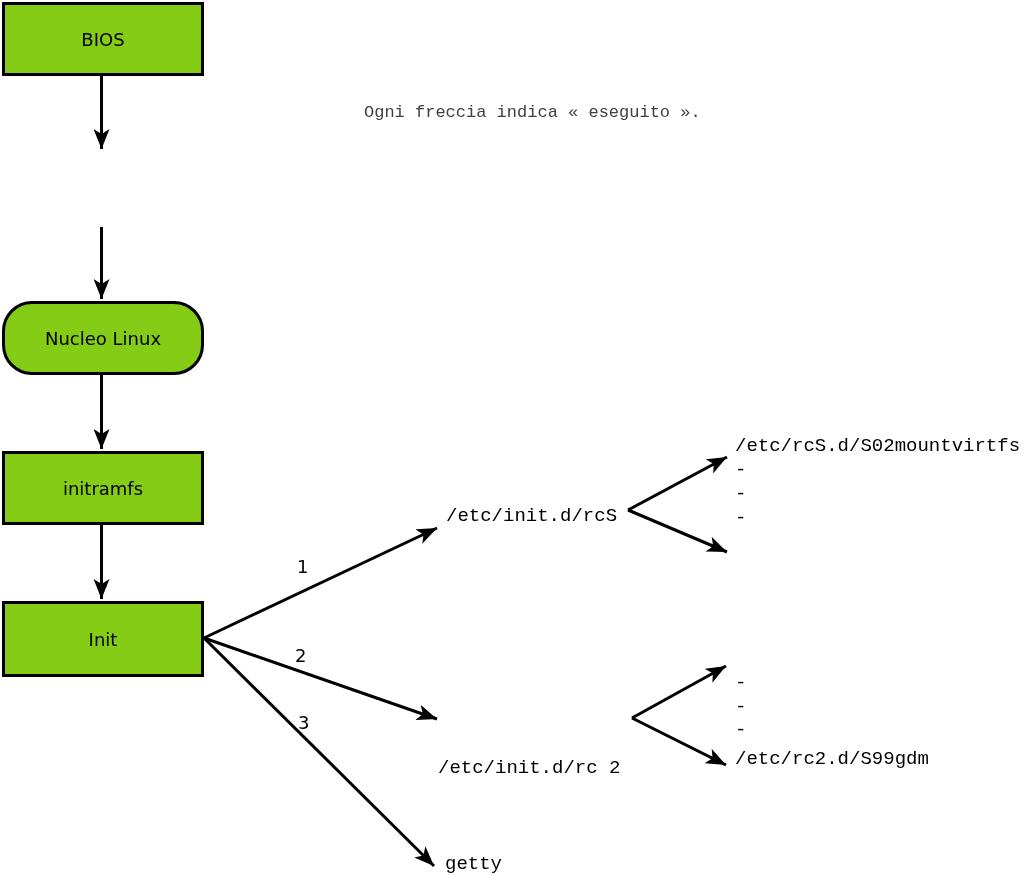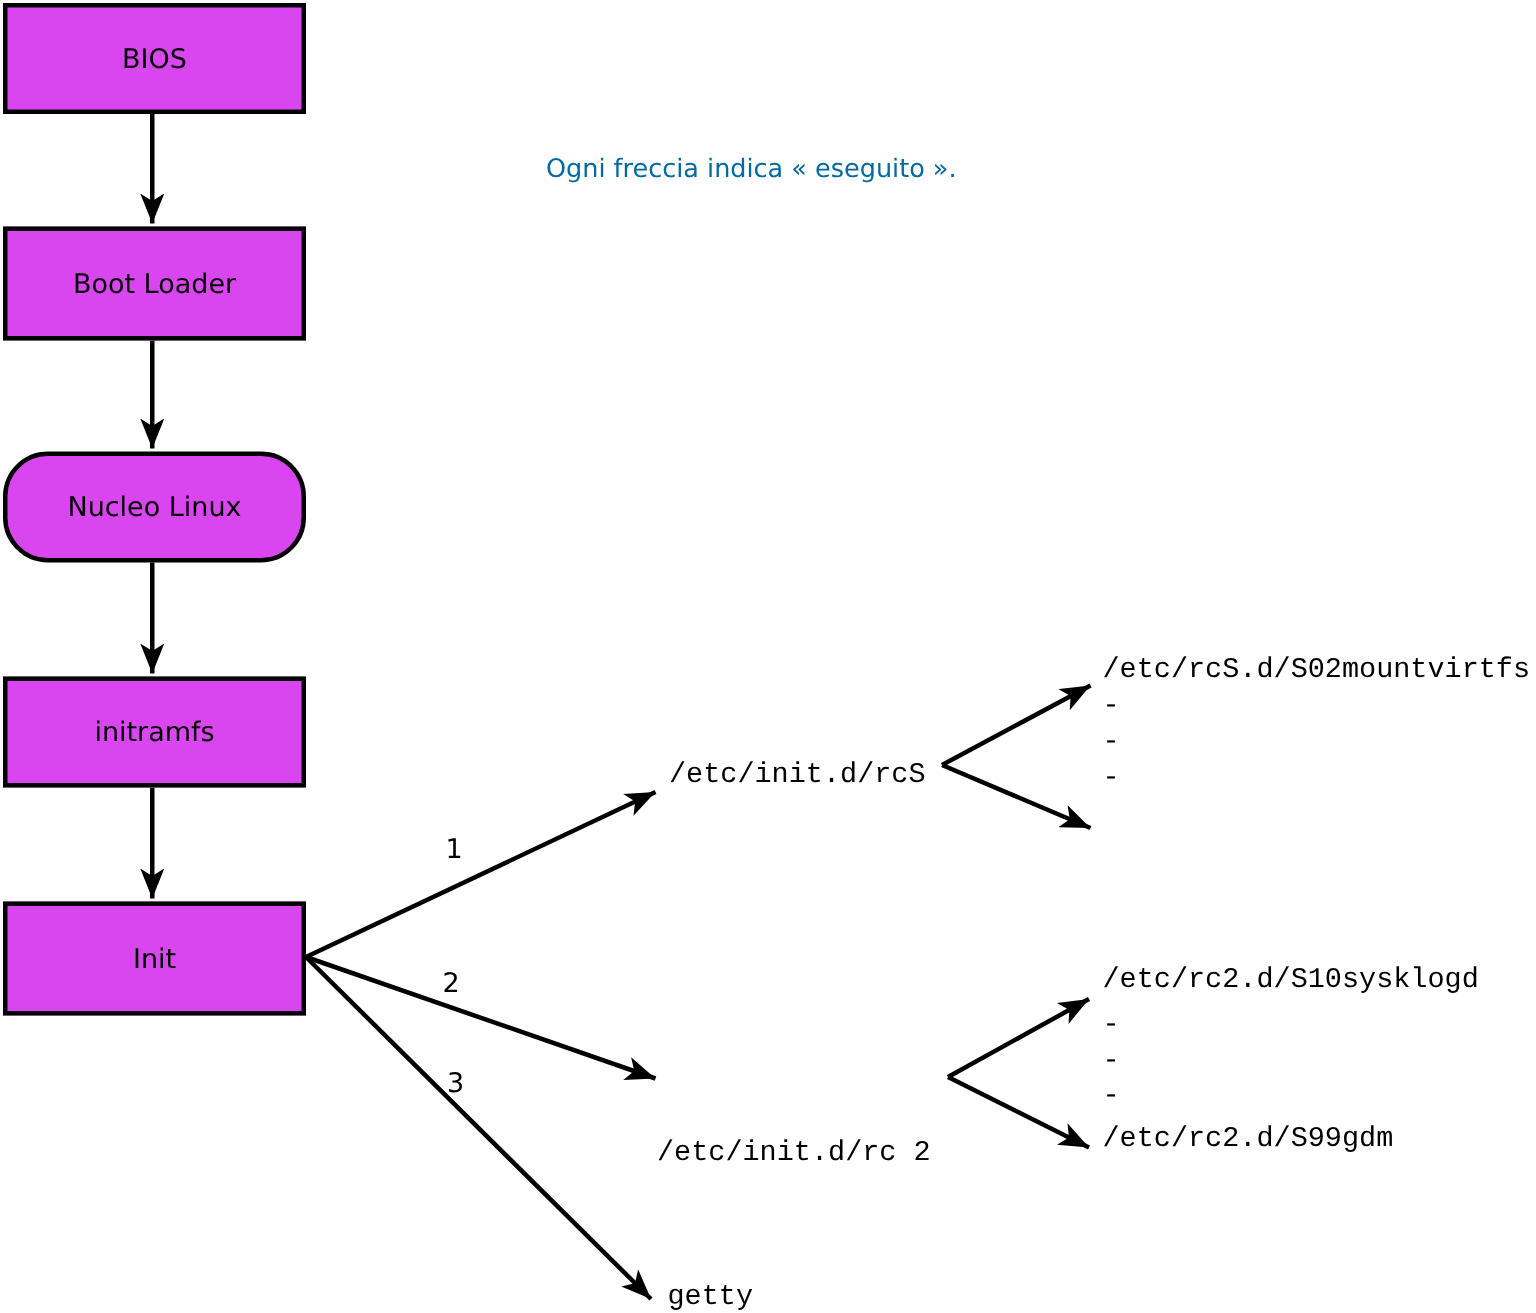--- a/index.html
+++ b/index.html
@@ -20,40 +20,41 @@
     left: 0; top: 0;
     width: 1024px;
     height: 875px;
   }
   .flow-box {
     position: absolute;
     left: 2px;
     width: 202px;
     box-sizing: border-box;
     border: 3px solid #000000;
-    background: #d946ef;
+    background: #84cc16;
     display: flex;
     align-items: center;
     justify-content: center;
     font-size: 18px;
     color: #000000;
   }
   .box-bios       { top: 2px;   height: 74px; }
   .box-bootloader { top: 151px; height: 76px; }
   .box-kernel     { top: 301px; height: 74px; border-radius: 30px; }
   .box-initramfs  { top: 451px; height: 74px; justify-content: center; }
   .box-init       { top: 601px; height: 76px; }
 
   .annotation {
     position: absolute;
     left: 364px;
     top: 103px;
     font-size: 17px;
-    color: #0369a1;
+    color: #404040;
     white-space: nowrap;
+    font-family: Liberation Mono, monospace;
   }
   .branch-num {
     position: absolute;
     font-size: 18px;
     color: #000000;
   }
   .num-1 { left: 297px; top: 556px; }
   .num-2 { left: 295px; top: 645px; }
   .num-3 { left: 298px; top: 712px; }
 
@@ -105,23 +106,20 @@
     <line x1="628" y1="510" x2="727" y2="457" stroke="#000000" stroke-width="3" marker-end="url(#ah)"></line>
     <line x1="628" y1="510" x2="727" y2="552" stroke="#000000" stroke-width="3" marker-end="url(#ah)"></line>
 
     <line x1="632" y1="718" x2="726" y2="666" stroke="#000000" stroke-width="3" marker-end="url(#ah)"></line>
     <line x1="632" y1="718" x2="726" y2="765" stroke="#000000" stroke-width="3" marker-end="url(#ah)"></line>
   </svg>
 
   <div class="flow-box box-bios">
     <span>BIOS</span>
   </div>
-  <div class="flow-box box-bootloader">
-    <span>Boot Loader</span>
-  </div>
   <div class="flow-box box-kernel">
     <span>Nucleo Linux</span>
   </div>
   <div class="flow-box box-initramfs">
     <span>initramfs</span>
   </div>
   <div class="flow-box box-init">
     <span>Init</span>
   </div>
 
@@ -133,19 +131,18 @@
 
   <div class="mono lbl-rcs">/etc/init.d/rcS</div>
   <div class="mono lbl-rc2">/etc/init.d/rc 2</div>
   <div class="mono lbl-getty">getty</div>
 
   <div class="mono lbl-s02">/etc/rcS.d/S02mountvirtfs</div>
   <div class="mono dash-rcs-1">-</div>
   <div class="mono dash-rcs-2">-</div>
   <div class="mono dash-rcs-3">-</div>
 
-  <div class="mono lbl-s10">/etc/rc2.d/S10sysklogd</div>
   <div class="mono dash-rc2-1">-</div>
   <div class="mono dash-rc2-2">-</div>
   <div class="mono dash-rc2-3">-</div>
   <div class="mono lbl-s99">/etc/rc2.d/S99gdm</div>
 
 </div>
 
 </body></html>

